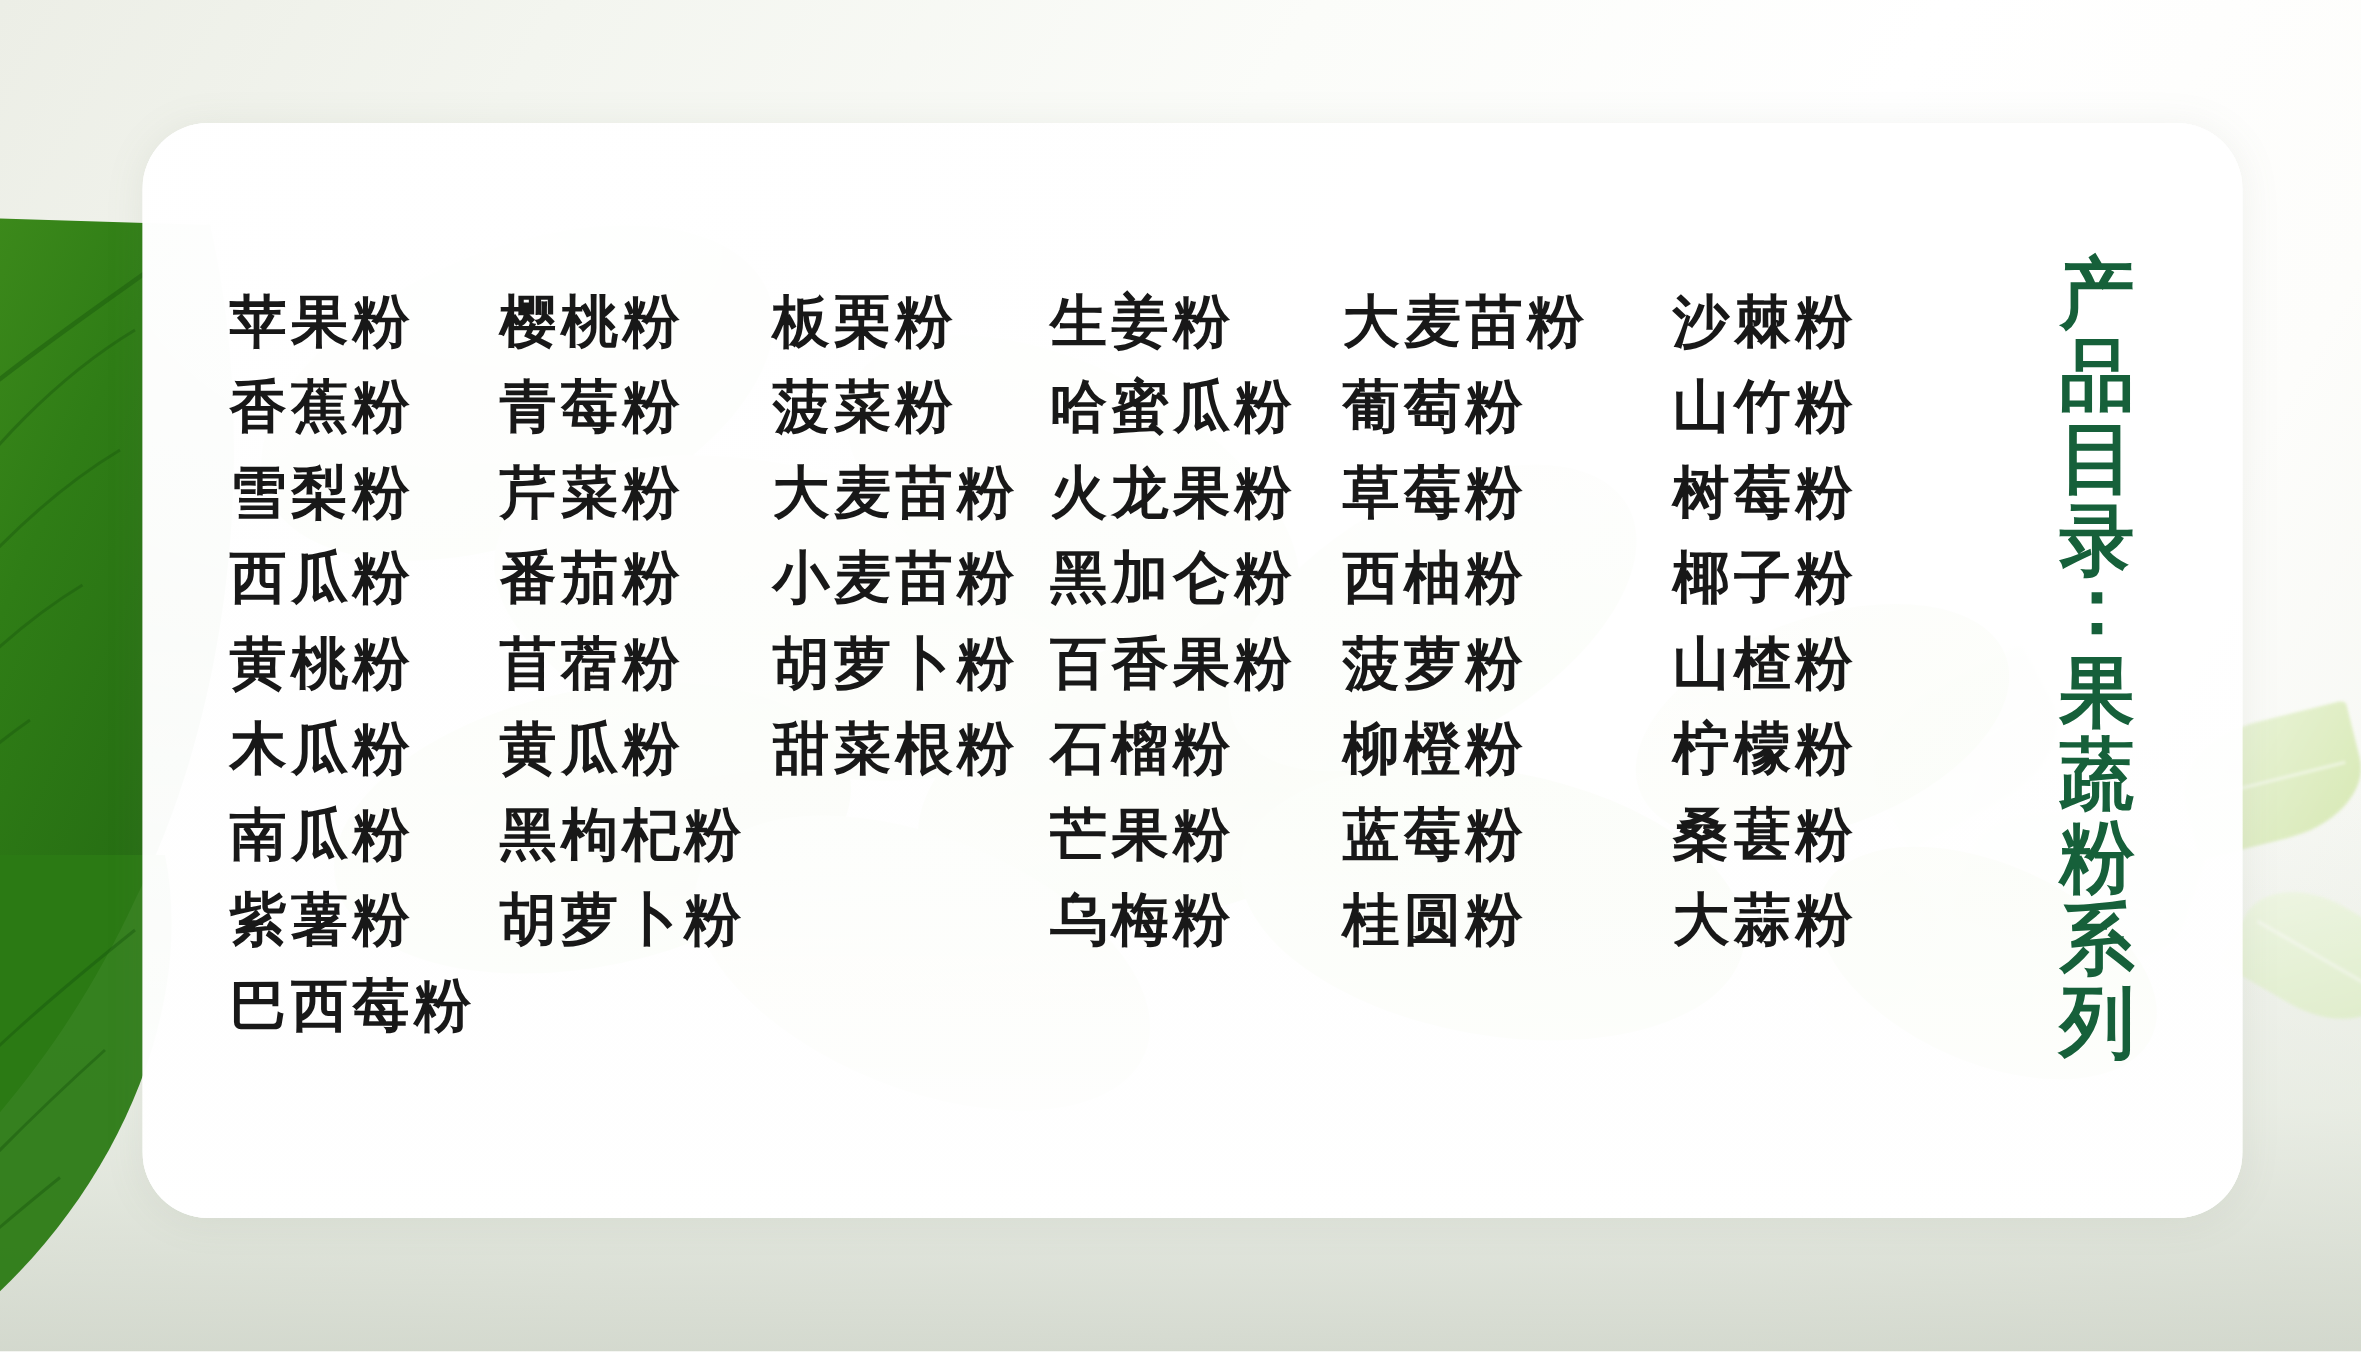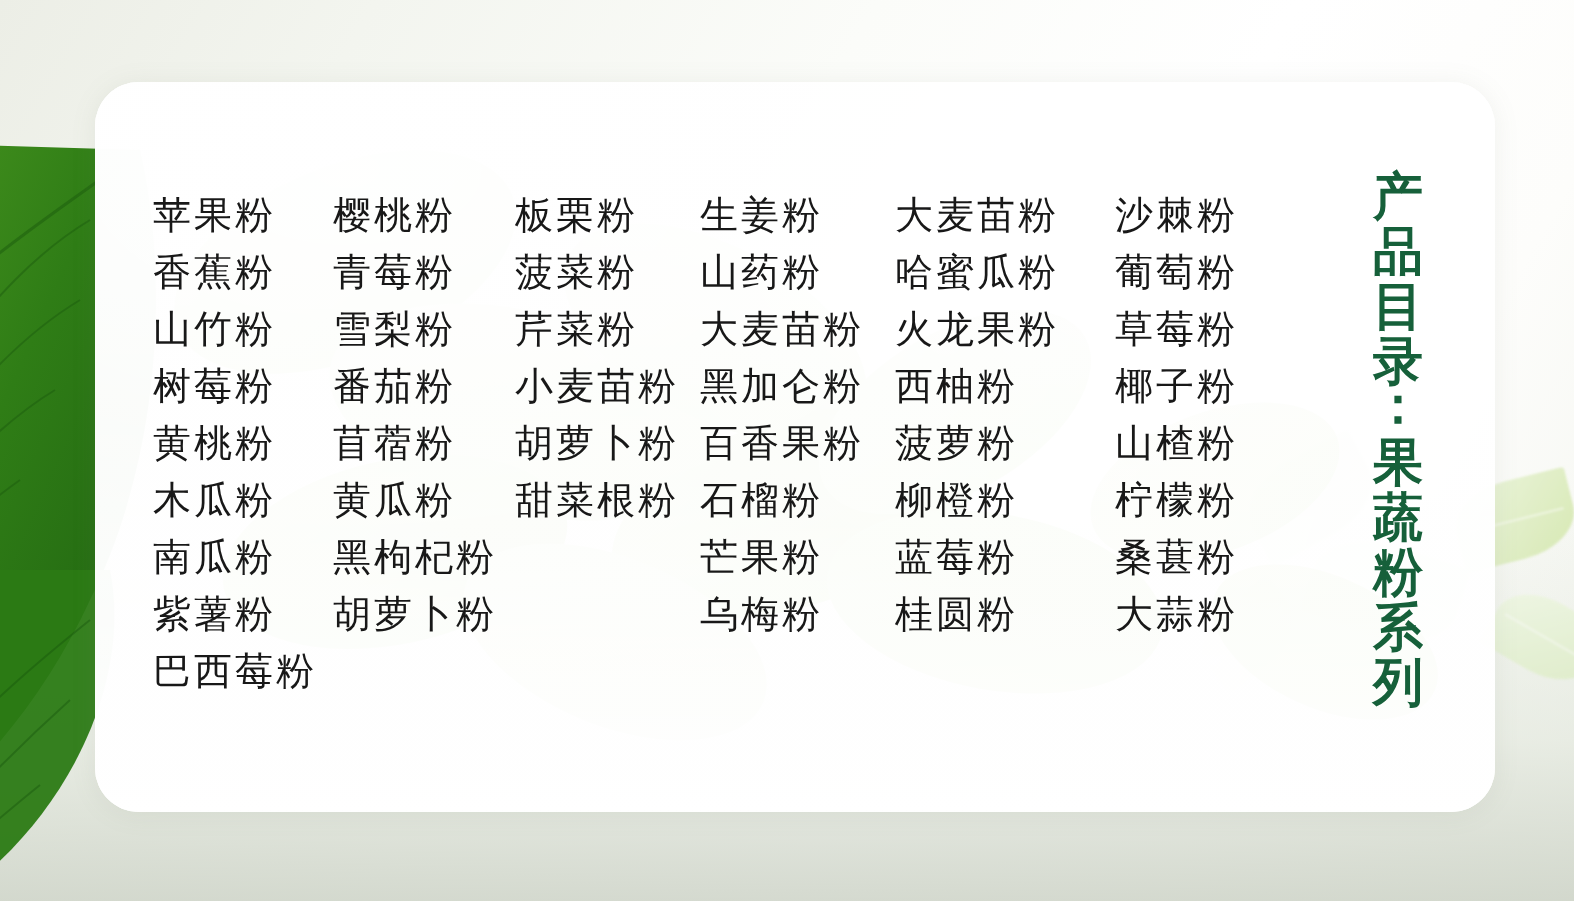--- a/index.html
+++ b/index.html
@@ -69,21 +69,21 @@
     grid-auto-rows:57px;
     align-items:center;
   }
   .cell{
     font-size:38px;
     line-height:1;
     color:#181818;
     letter-spacing:3px;
     white-space:nowrap;
     font-family:"Liberation Sans","DejaVu Sans",sans-serif;
-    font-weight:400;
+    font-weight:700;
   }
   .cell.empty{ visibility:hidden; }
 
   
   #title{
     position:absolute;
     left:1270px; top:88px;
     width:66px;
     display:flex;
     flex-direction:column;
@@ -188,32 +188,32 @@
       <div class="cell">苹果粉</div>
       <div class="cell">樱桃粉</div>
       <div class="cell">板栗粉</div>
       <div class="cell">生姜粉</div>
       <div class="cell">大麦苗粉</div>
 
       <div class="cell">沙棘粉</div>
       <div class="cell">香蕉粉</div>
       <div class="cell">青莓粉</div>
       <div class="cell">菠菜粉</div>
-      <div class="cell">山药粉</div>
       <div class="cell">哈蜜瓜粉</div>
 
       <div class="cell">葡萄粉</div>
       <div class="cell">山竹粉</div>
       <div class="cell">雪梨粉</div>
       <div class="cell">芹菜粉</div>
       <div class="cell">大麦苗粉</div>
       <div class="cell">火龙果粉</div>
 
       <div class="cell">草莓粉</div>
       <div class="cell">树莓粉</div>
+      <div class="cell">西瓜粉</div>
       <div class="cell">番茄粉</div>
       <div class="cell">小麦苗粉</div>
       <div class="cell">黑加仑粉</div>
 
       <div class="cell">西柚粉</div>
       <div class="cell">椰子粉</div>
       <div class="cell">黄桃粉</div>
       <div class="cell">苜蓿粉</div>
       <div class="cell">胡萝卜粉</div>
       <div class="cell">百香果粉</div>

